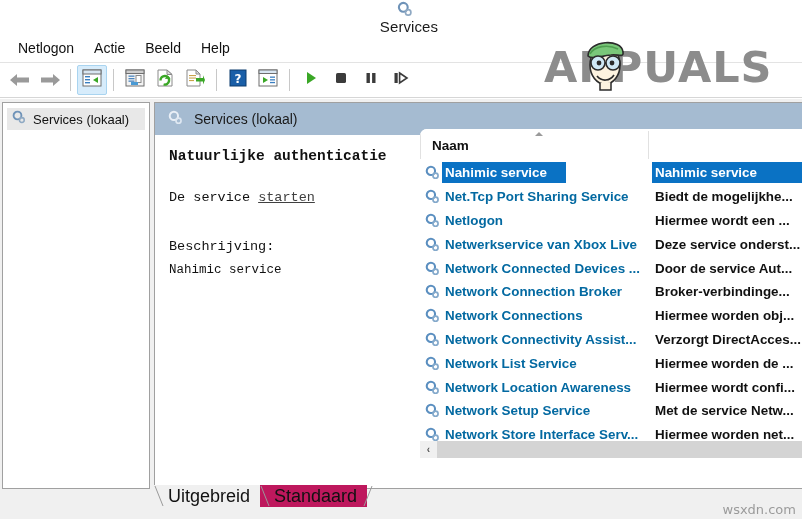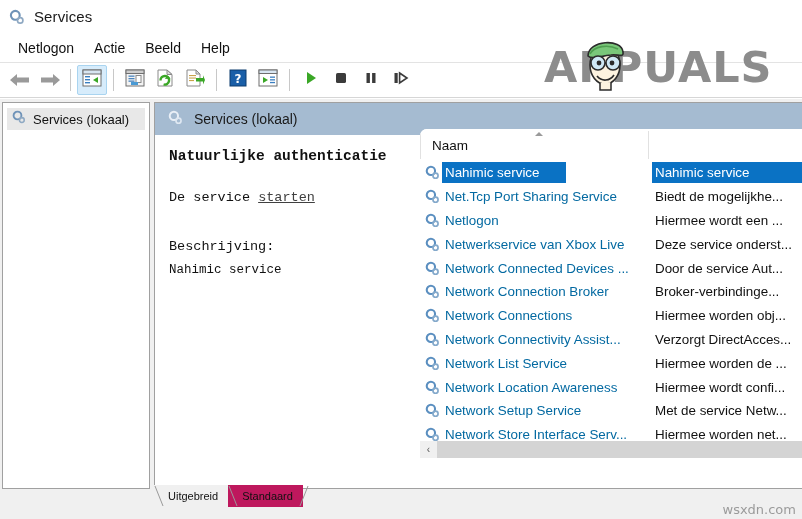--- a/index.html
+++ b/index.html
@@ -18,20 +18,21 @@
   }
 
   
   .titlebar {
     position: absolute; left: 0; top: 0;
     width: 802px; height: 33px;
     background: #ffffff;
     display: flex; align-items: center;
     padding-left: 8px;
     box-sizing: border-box;
+    flex-direction: column;
   }
   .title-icon { width: 18px; height: 18px; position: relative; flex: 0 0 auto; }
   .title-text {
     font-size: 15px; color: #1a1a1a; margin-left: 8px;
     letter-spacing: .1px;
   }
 
   
   .menubar {
     position: absolute; left: 0; top: 33px;
@@ -173,20 +174,21 @@
   }
 
   
   .list-wrap {
     position: absolute; left: 265px; top: 26px;
     width: 383px; height: 361px;
     background: #ffffff;
     border-top-left-radius: 7px;
     overflow: hidden;
     box-sizing: border-box;
+    font-weight: bold;
   }
   .list-header {
     position: absolute; left: 0; top: 0;
     width: 383px; height: 32px;
     background: #ffffff;
     box-sizing: border-box;
   }
   .col-name, .col-desc {
     position: absolute; top: 9px;
     font-size: 13.5px; color: #111;
@@ -268,21 +270,21 @@
     position: absolute; left: 154px; bottom: 12px;
     height: 22px;
     display: flex; align-items: flex-end;
     z-index: 10;
   }
   .tab {
     position: relative;
     height: 22px;
     display: flex; align-items: center;
     padding: 0 10px 0 14px;
-    font-size: 11px; color: #111;
+    font-size: 18px; color: #111;
     background: #f0f0f0;
     white-space: nowrap;
   }
   .tab .slash-l, .tab .slash-r {
     position: absolute; top: 0; width: 10px; height: 22px;
   }
   .tab .slash-l { left: 0; }
   .tab .slash-r { right: -6px; }
 
   .footer {

